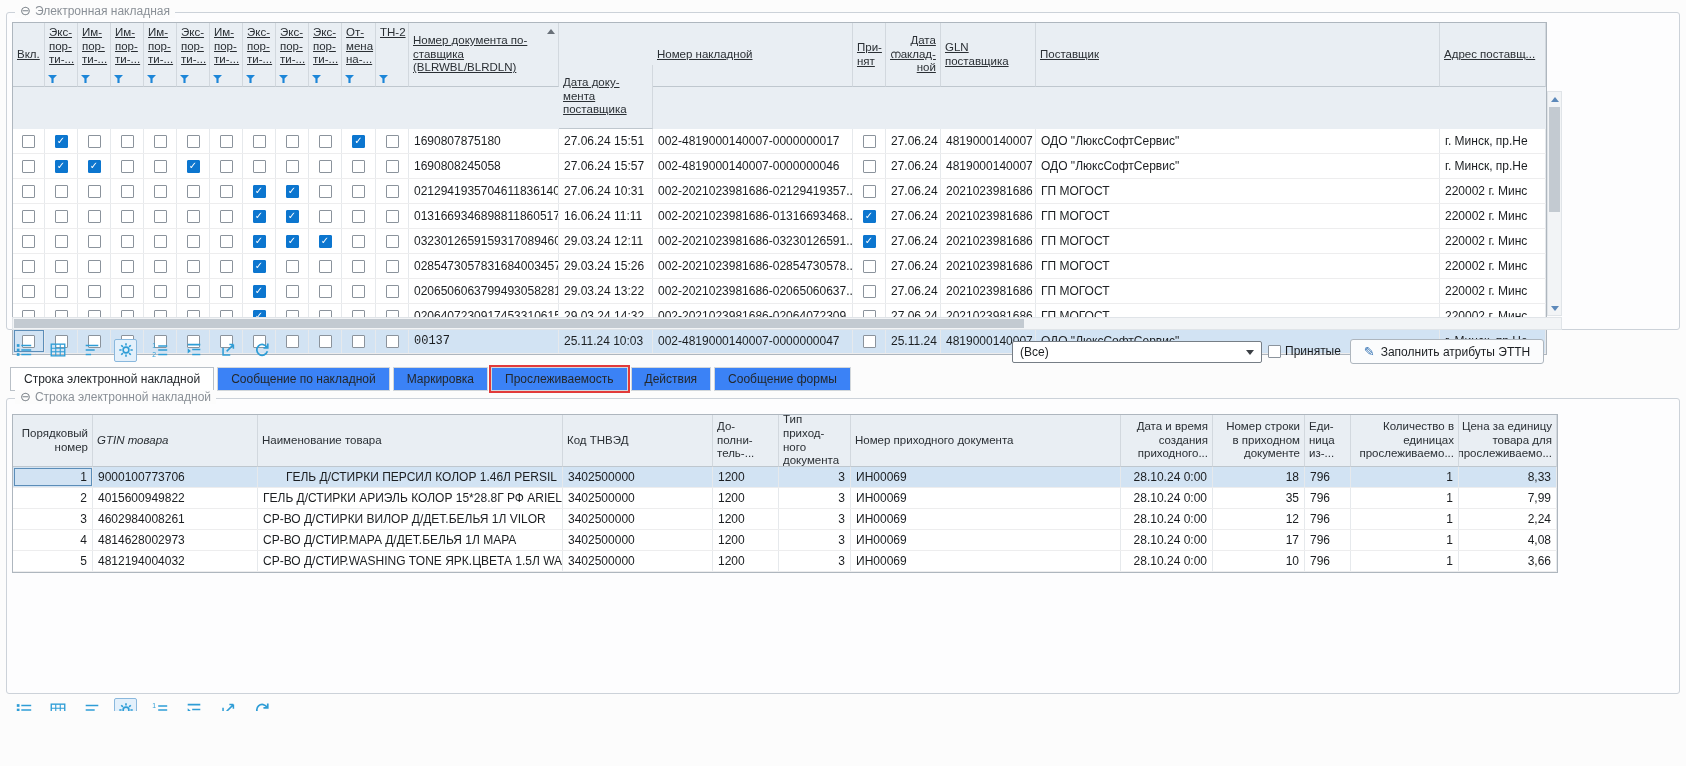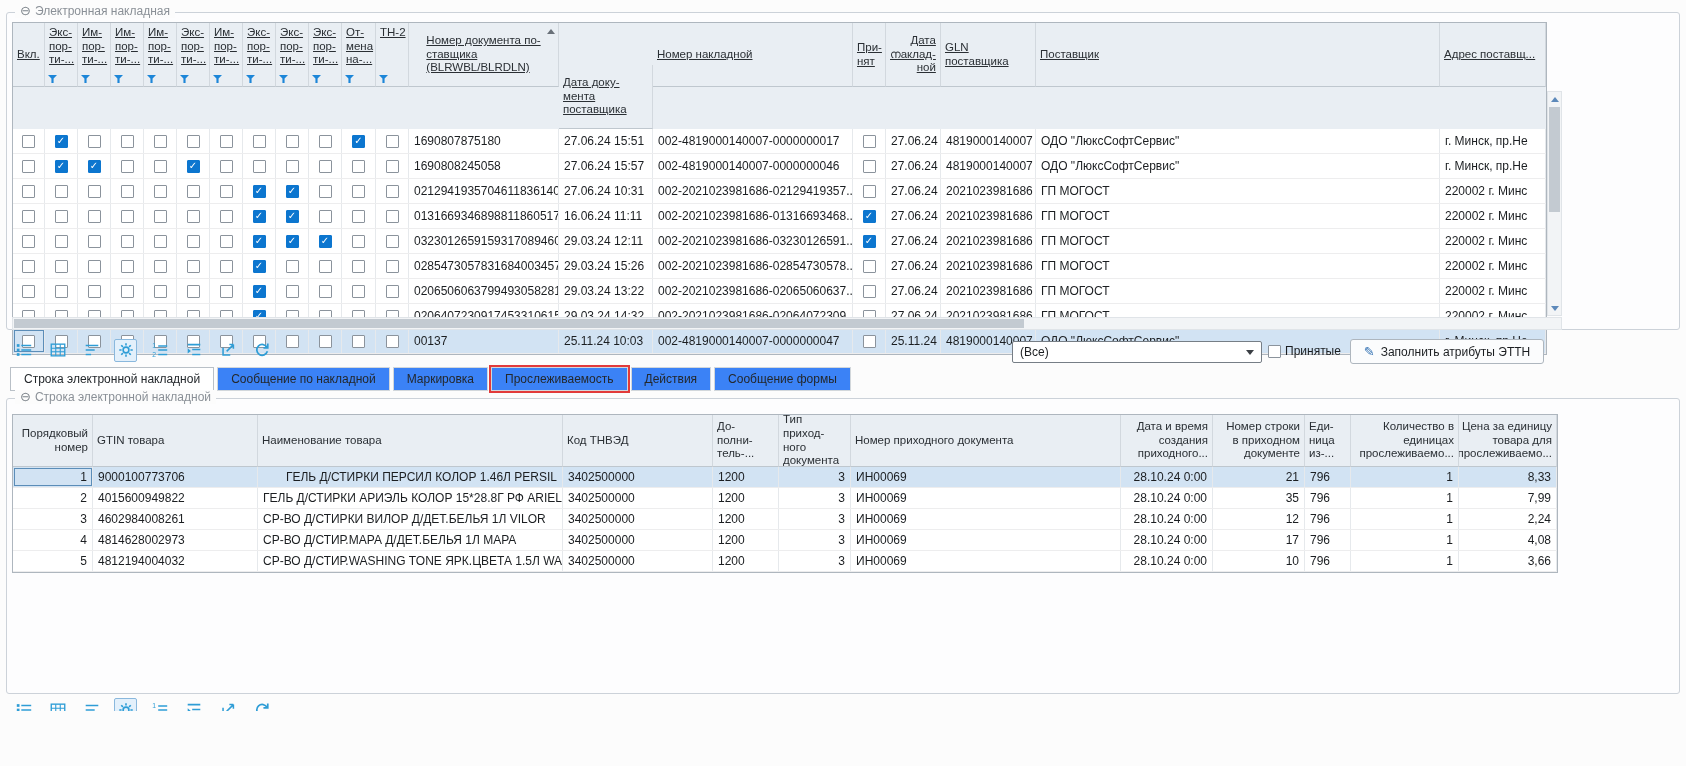--- a/index.html
+++ b/index.html
@@ -152,21 +152,21 @@
           <div class="th flag" style="width: 34px;">
             <div class="th-text">От-
 мена
 на-...</div>
             <div class="filter-ic"></div>
           </div>
           <div class="th flag" style="width: 33px;">
             <div class="th-text">ТН-2</div>
             <div class="filter-ic"></div>
           </div>
-          <div class="th" style="width: 150px; justify-content: center;">
+          <div class="th" style="width: 150px;">
             <div class="th-text">Номер документа по-
 ставщика
 (BLRWBL/BLRDLN)</div>
             <div class="sort-ic"></div>
           </div>
           <div class="th" style="width: 94px; margin-top: 42px;">
             <div class="th-text">Дата доку-
 мента
 поставщика</div>
           </div>
@@ -608,21 +608,21 @@
             </div>
             <div class="td cb-cell" style="width: 33px;">
               <div class="cbx"></div>
             </div>
             <div class="td cb-cell" style="width: 34px;">
               <div class="cbx"></div>
             </div>
             <div class="td cb-cell" style="width: 33px;">
               <div class="cbx"></div>
             </div>
-            <div class="td" style="width: 150px;">00137</div>
+            <div class="td" style="width: 150px; font-family: Liberation Mono, monospace;">00137</div>
             <div class="td" style="width: 94px;">25.11.24 10:03</div>
             <div class="td" style="width: 200px;">002-4819000140007-0000000047</div>
             <div class="td cb-cell" style="width: 33px;">
               <div class="cbx"></div>
             </div>
             <div class="td" style="width: 55px;">25.11.24</div>
             <div class="td" style="width: 95px;">4819000140007</div>
             <div class="td" style="width: 404px;">ОДО "ЛюксСофтСервис"</div>
             <div class="td" style="width: 106px;">г. Минск, пр.Не</div>
           </div>
@@ -720,21 +720,21 @@
     <div class="gtitle">
       <span class="collapse">⊖</span>
       <span>Строка электронной накладной</span>
     </div>
     <div class="grid grid2">
       <div class="ghead" id="g2-head">
           <div class="th g2th alr" style="width: 80px; padding-left: 40px;">
             <div class="th-text">Порядковый
 номер</div>
           </div>
-          <div class="th g2th" style="width: 165px;">
+          <div class="th g2th" style="width: 165px; font-style: italic;">
             <div class="th-text">GTIN товара</div>
           </div>
           <div class="th g2th" style="width: 305px;">
             <div class="th-text">Наименование товара</div>
           </div>
           <div class="th g2th" style="width: 150px;">
             <div class="th-text">Код ТНВЭД</div>
           </div>
           <div class="th g2th" style="width: 66px;">
             <div class="th-text">До-
@@ -778,21 +778,21 @@
       <div class="gbody" id="g2-body">
           <div class="tr g2tr sel">
             <div class="td cell-focus" style="width: 80px; text-align: right;">1</div>
             <div class="td" style="width: 165px; text-align: left;">9000100773706</div>
             <div class="td" style="width: 305px; text-align: right;">ГЕЛЬ Д/СТИРКИ ПЕРСИЛ КОЛОР 1.46Л PERSIL</div>
             <div class="td" style="width: 150px; text-align: left;">3402500000</div>
             <div class="td" style="width: 66px; text-align: left;">1200</div>
             <div class="td" style="width: 72px; text-align: right;">3</div>
             <div class="td" style="width: 270px; text-align: left;">ИН00069</div>
             <div class="td" style="width: 92px; text-align: right;">28.10.24 0:00</div>
-            <div class="td" style="width: 92px; text-align: right;">21</div>
+            <div class="td" style="width: 92px; text-align: right;">18</div>
             <div class="td" style="width: 46px; text-align: left;">796</div>
             <div class="td" style="width: 108px; text-align: right;">1</div>
             <div class="td" style="width: 98px; text-align: right;">8,33</div>
           </div>
           <div class="tr g2tr">
             <div class="td" style="width: 80px; text-align: right;">2</div>
             <div class="td" style="width: 165px; text-align: left;">4015600949822</div>
             <div class="td" style="width: 305px; text-align: left;">ГЕЛЬ Д/СТИРКИ АРИЭЛЬ КОЛОР 15*28.8Г РФ ARIEL</div>
             <div class="td" style="width: 150px; text-align: left;">3402500000</div>
             <div class="td" style="width: 66px; text-align: left;">1200</div>

